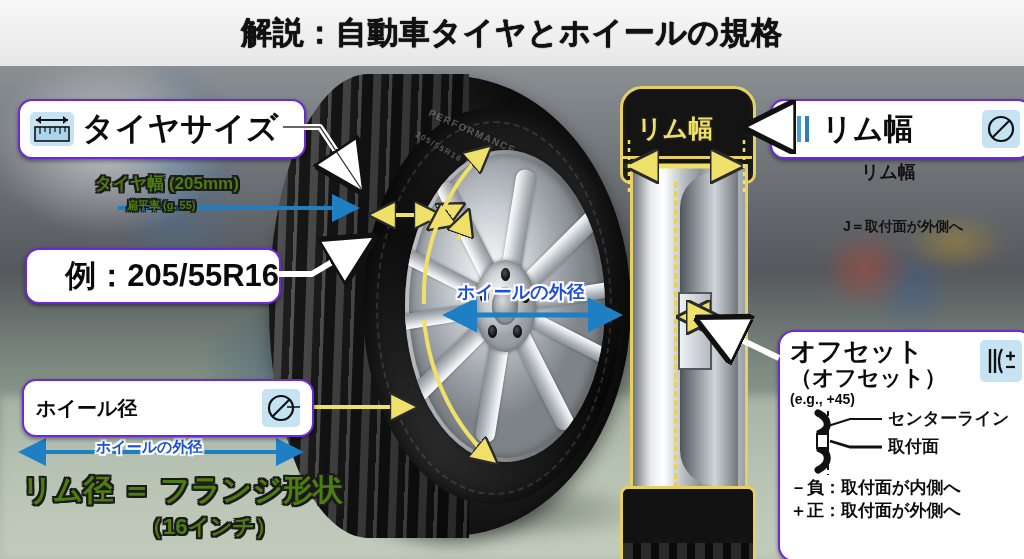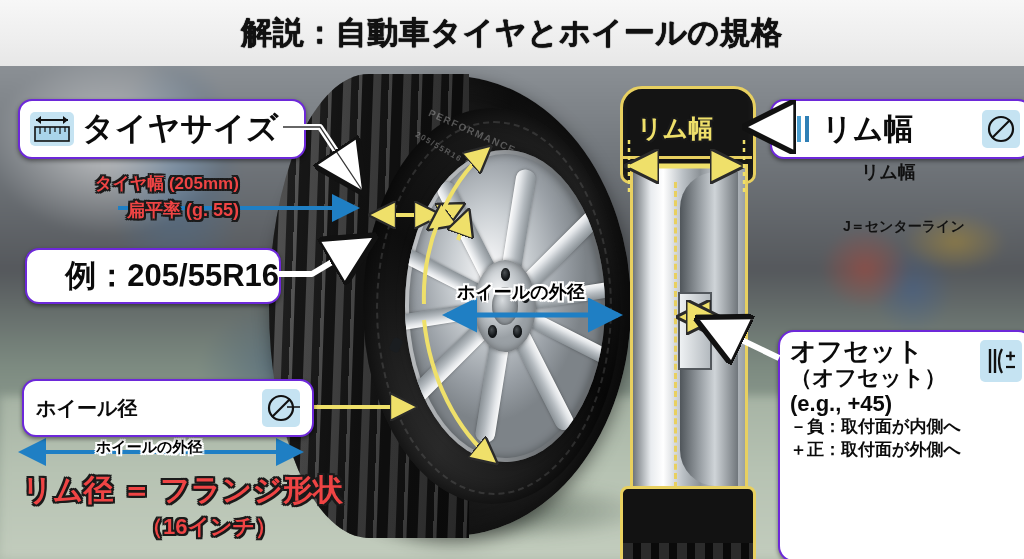--- a/index.html
+++ b/index.html
@@ -183,26 +183,26 @@
     display:flex;align-items:center;z-index:30;
   }
   .box .lbl{font-weight:bold;color:#0b0b0b;white-space:nowrap;}
 
   .icon-chip{
     background:#c5e3f2;border-radius:5px;display:flex;align-items:center;justify-content:center;
   }
 
   
   .ftext{
-    position:absolute;color:#ef4444;font-weight:bold;white-space:nowrap;z-index:28;
+    position:absolute;color:#4d7c0f;font-weight:bold;white-space:nowrap;z-index:28;
     text-shadow:-2px -2px 0 #1a1a1a, 2px -2px 0 #1a1a1a, -2px 2px 0 #1a1a1a, 2px 2px 0 #1a1a1a,
                  0 -2px 0 #1a1a1a, 0 2px 0 #1a1a1a, -2px 0 0 #1a1a1a, 2px 0 0 #1a1a1a;
   }
   .ftext.dark{color:#111;text-shadow:none;}
-  .ftext.blue{color:#000000;text-shadow:-2px -2px 0 #fff,2px -2px 0 #fff,-2px 2px 0 #fff,2px 2px 0 #fff,0 -2px 0 #fff,0 2px 0 #fff,-2px 0 0 #fff,2px 0 0 #fff;}
+  .ftext.blue{color:#1d4ed8;text-shadow:-2px -2px 0 #fff,2px -2px 0 #fff,-2px 2px 0 #fff,2px 2px 0 #fff,0 -2px 0 #fff,0 2px 0 #fff,-2px 0 0 #fff,2px 0 0 #fff;}
   .ftext.yellow{color:#efe06a;text-shadow:-2px -2px 0 #1a1a1a,2px -2px 0 #1a1a1a,-2px 2px 0 #1a1a1a,2px 2px 0 #1a1a1a,0 -2px 0 #1a1a1a,0 2px 0 #1a1a1a,-2px 0 0 #1a1a1a,2px 0 0 #1a1a1a;}
 
   svg.ov{position:absolute;left:0;top:0;width:1024px;height:559px;pointer-events:none;z-index:25;}
   svg.ov.top{z-index:32;}
 </style>
 </head>
 <body>
 
 <div id="stage">
 
@@ -312,32 +312,32 @@
       <line x1="629" y1="140" x2="629" y2="196" stroke="#efe06a" stroke-width="2.5" stroke-dasharray="4 4"></line>
       <line x1="744" y1="140" x2="744" y2="196" stroke="#efe06a" stroke-width="2.5" stroke-dasharray="4 4"></line>
     </g>
 
     <g>
       <line x1="681" y1="317" x2="716" y2="317" stroke="#efe06a" stroke-width="5" marker-end="url(#yelarr)" marker-start="url(#yelarrL)"></line>
     </g>
   </svg>
 
   <div class="ftext" style="left:95px;top:172px;font-size:17px;">タイヤ幅 (205mm)</div>
-  <div class="ftext" style="left:127px;top:198px;font-size:18px;">扁平率 (g. 55)</div>
+  <div class="ftext" style="left:127px;top:198px;font-size:11px;">扁平率 (g. 55)</div>
 
   <div class="ftext blue" style="left:457px;top:280px;font-size:18px;">ホイールの外径</div>
 
   <div class="ftext blue" style="left:96px;top:438px;font-size:15px;">ホイールの外径</div>
   <div class="ftext" style="left:22px;top:470px;font-size:30px;">リム径 ＝ フランジ形状</div>
   <div class="ftext" style="left:141px;top:512px;font-size:22px;">（16インチ）</div>
 
   <div class="ftext yellow" style="left:637px;top:112px;font-size:25px;">リム幅</div>
 
   <div class="ftext dark" style="left:861px;top:160px;font-size:18px;">リム幅</div>
-  <div class="ftext dark" style="left:843px;top:218px;font-size:14px;">J＝センターライン</div>
+  <div class="ftext dark" style="left:843px;top:218px;font-size:14px;">J＝取付面が外側へ</div>
 
   <div class="box" style="left:18px;top:99px;width:264px;height:56px;padding:0 10px;">
     <span class="icon-chip" style="width:44px;height:34px;flex:none;margin-right:8px;">
       <svg width="42" height="32" viewBox="0 0 42 32">
         <line x1="5" y1="7" x2="37" y2="7" stroke="#111" stroke-width="2"></line>
         <path d="M5,7 L10,3 L10,11 Z" fill="#111"></path>
         <path d="M37,7 L32,3 L32,11 Z" fill="#111"></path>
         <rect x="4" y="14" width="34" height="14" fill="#a9d4ea" stroke="#111" stroke-width="1.6"></rect>
         <g stroke="#111" stroke-width="1.2">
           <line x1="9" y1="14" x2="9" y2="21"></line>
@@ -381,36 +381,47 @@
         <line x1="8" y1="26" x2="26" y2="8" stroke="#111" stroke-width="2.2"></line>
       </svg>
     </span>
   </div>
 
   <div class="box" style="left:778px;top:330px;width:232px;height:216px;border-radius:16px;align-items:flex-start;display:block;padding:6px 10px;">
     <div style="display:flex;align-items:flex-start;">
       <div style="flex:1;">
         <div class="lbl" style="font-size:26px;line-height:1.05;">オフセット</div>
         <div class="lbl" style="font-size:22px;line-height:1.15;">（オフセット）</div>
-        <div class="lbl" style="font-size:22px;line-height:1.15;">(e.g., +45)</div>
+        <div class="lbl" style="font-size:14px;line-height:1.15;">(e.g., +45)</div>
       </div>
       <span class="icon-chip" style="width:42px;height:42px;flex:none;margin-top:2px;">
         <svg width="38" height="38" viewBox="0 0 38 38">
           <line x1="8" y1="7" x2="8" y2="31" stroke="#111" stroke-width="2.4"></line>
           <line x1="13" y1="7" x2="13" y2="31" stroke="#111" stroke-width="2.4"></line>
           <path d="M20,7 C16,14 16,24 20,31" fill="none" stroke="#111" stroke-width="2.2"></path>
           <g stroke="#111" stroke-width="2.2">
             <line x1="24" y1="14" x2="33" y2="14"></line>
               <line x1="28.5" y1="9.5" x2="28.5" y2="18.5"></line>
             <line x1="24" y1="25" x2="33" y2="25"></line>
           </g>
         </svg>
       </span>
     </div>
 
+    <div style="position:relative;height:68px;margin-top:2px;">
+      <svg width="212" height="68" viewBox="0 0 212 68">
+        <path d="M28,4 C40,10 40,20 30,24 L30,40 C40,44 40,55 28,61" fill="none" stroke="#111" stroke-width="7" stroke-linecap="round"></path>
+        <rect x="27" y="25" width="11" height="14" fill="#fff" stroke="#111" stroke-width="2"></rect>
+        <line x1="38" y1="2" x2="38" y2="66" stroke="#111" stroke-width="2" stroke-dasharray="5 4"></line>
+        <path d="M38,17 L60,10 L92,10" fill="none" stroke="#111" stroke-width="2.2"></path>
+        <path d="M40,32 L60,38 L92,38" fill="none" stroke="#111" stroke-width="2.8"></path>
+      </svg>
+      <div class="ftext dark" style="left:98px;top:-2px;font-size:17px;position:absolute;">センターライン</div>
+      <div class="ftext dark" style="left:98px;top:26px;font-size:17px;position:absolute;">取付面</div>
+    </div>
 
     <div class="lbl" style="font-size:17px;line-height:1.25;">－負：取付面が内側へ</div>
     <div class="lbl" style="font-size:17px;line-height:1.25;margin-top:2px;">＋正：取付面が外側へ</div>
   </div>
 
   <svg class="ov top" viewBox="0 0 1024 559">
     <defs>
       <marker id="whitearr" markerWidth="9" markerHeight="9" refX="8" refY="4.5" orient="auto">
         <path d="M0,0 L9,4.5 L0,9 Z" fill="#fff" stroke="#111" stroke-width=".9"></path>
       </marker>

